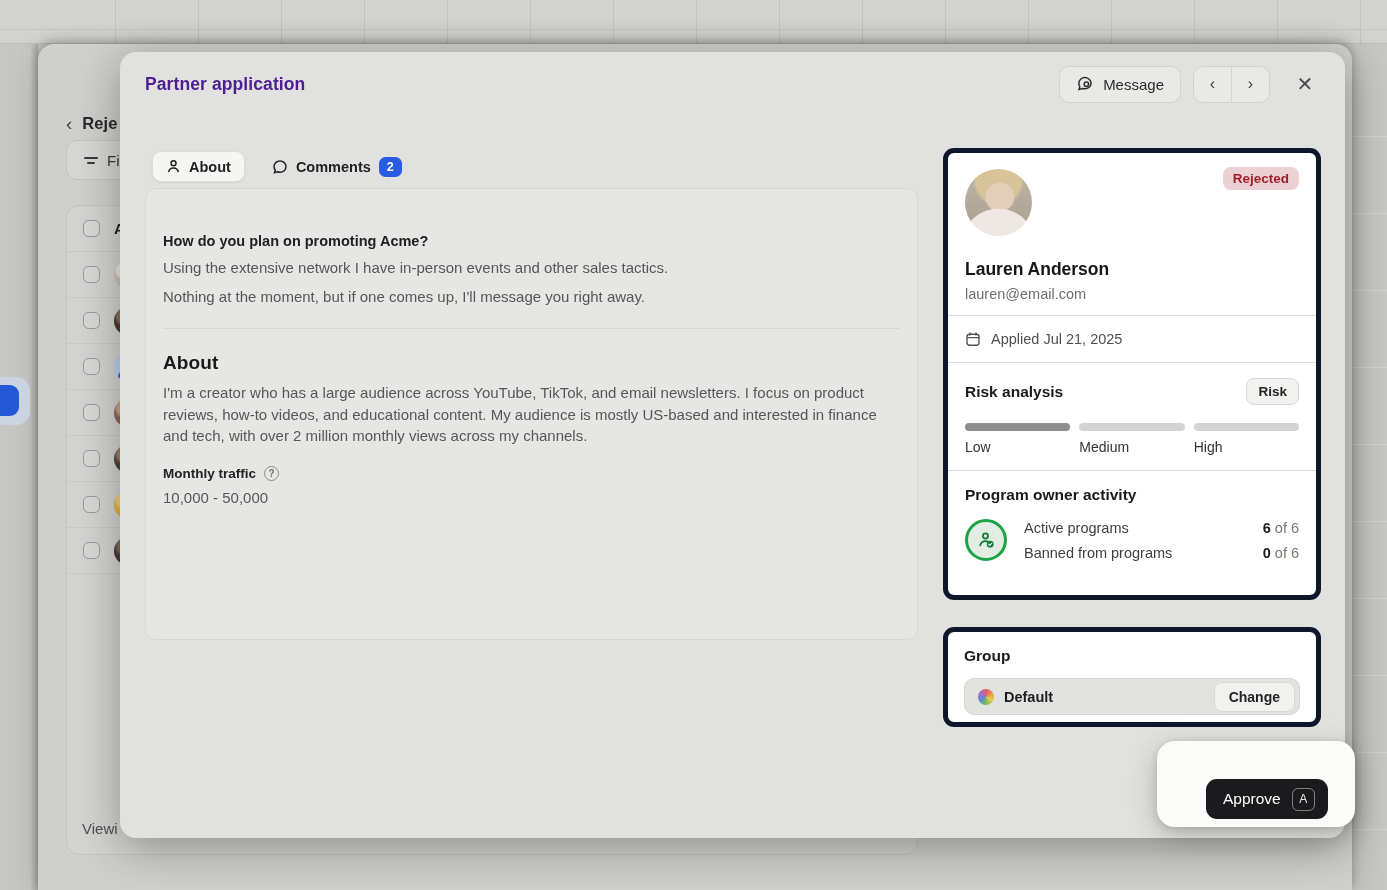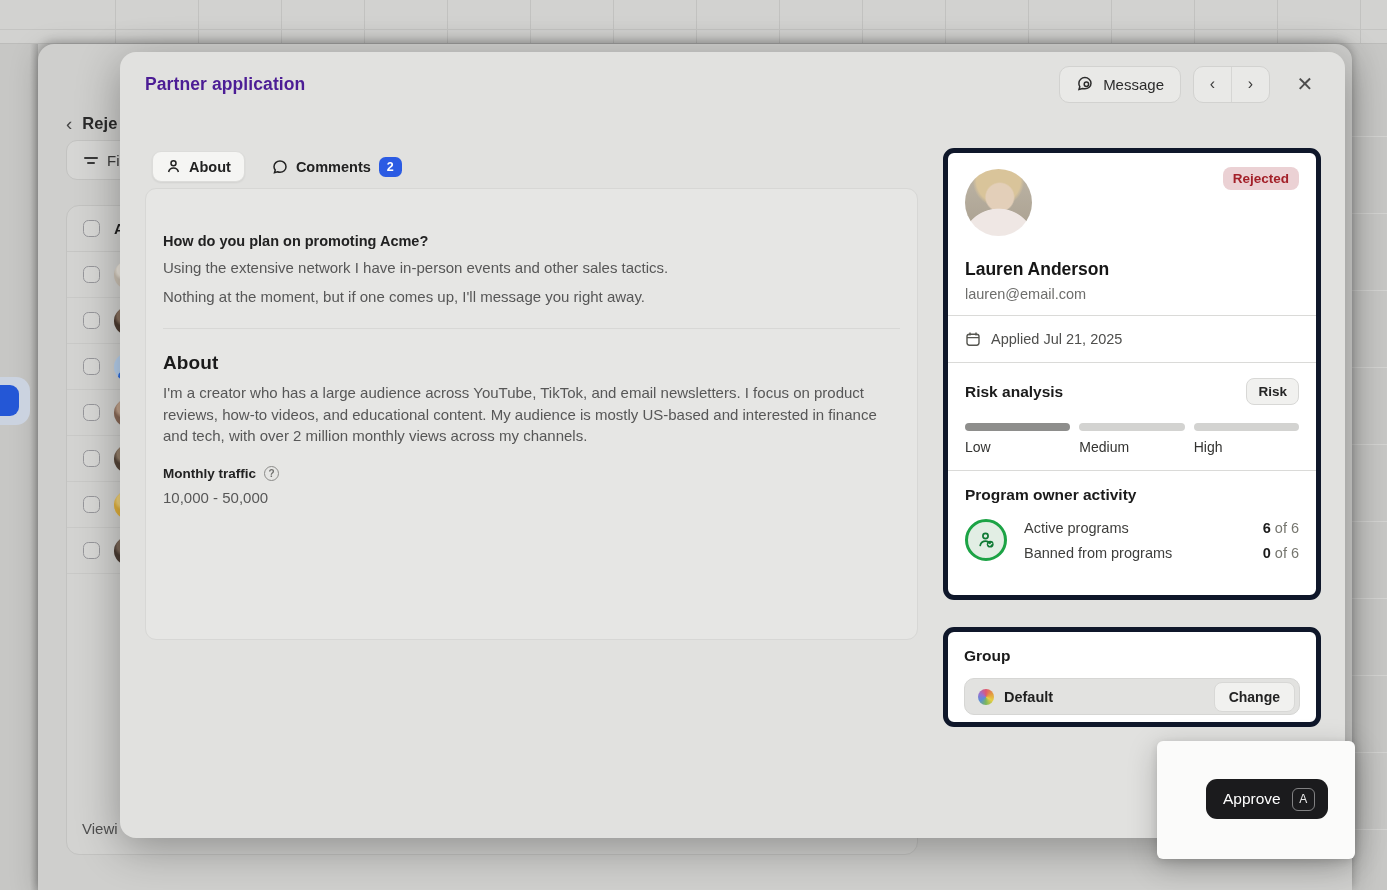--- a/index.html
+++ b/index.html
@@ -124,22 +124,22 @@
   .group-card { left:823px; top:575px; width:378px; height:100px; padding:15px 16px; }
   .group-row { margin-top:13px; height:37px; background:#e2e2e0; border:1px solid #d6d6d4; border-radius:10px;
     display:flex; align-items:center; padding:0 4px 0 13px; }
   .rainbow-dot { width:16px; height:16px; border-radius:50%; flex:none;
     background:conic-gradient(#e1566f,#e39a3f,#e6cf46,#7cb75a,#5a8fd6,#9a6fd0,#e1566f); filter:blur(.4px); }
   .group-value { font-size:14.5px; font-weight:600; color:#1f1f1f; margin-left:10px; }
   .change-btn { margin-left:auto; background:#f1f1ef; border:1px solid #d8d8d6; border-radius:8px;
     height:30px; padding:0 14px; font-size:14px; font-weight:600; color:#232323; display:flex; align-items:center; }
 
   
-  .approve-panel { position:absolute; left:1157px; top:741px; width:198px; height:118px; background:#fbfbfa;
-    border-radius:6px; box-shadow:0 8px 30px rgba(0,0,0,.22), 0 2px 8px rgba(0,0,0,.12); }
+  .approve-panel { position:absolute; left:1157px; top:741px; width:198px; height:86px; background:#fbfbfa;
+    border-radius:18px; box-shadow:0 8px 30px rgba(0,0,0,.22), 0 2px 8px rgba(0,0,0,.12); }
   .approve-btn { position:absolute; left:49px; top:38px; height:40px; padding:0 13px 0 17px; background:#1b1b1d;
     border-radius:11px; display:flex; align-items:center; gap:11px; color:#fff; font-size:15.5px; font-weight:500; }
   .key-badge { width:23px; height:23px; border:1px solid rgba(255,255,255,.45); border-radius:6px;
     display:flex; align-items:center; justify-content:center; font-size:12px; color:#e8e8e8; }
 
   svg { display:block; }
 </style>
 </head>
 <body>
 

